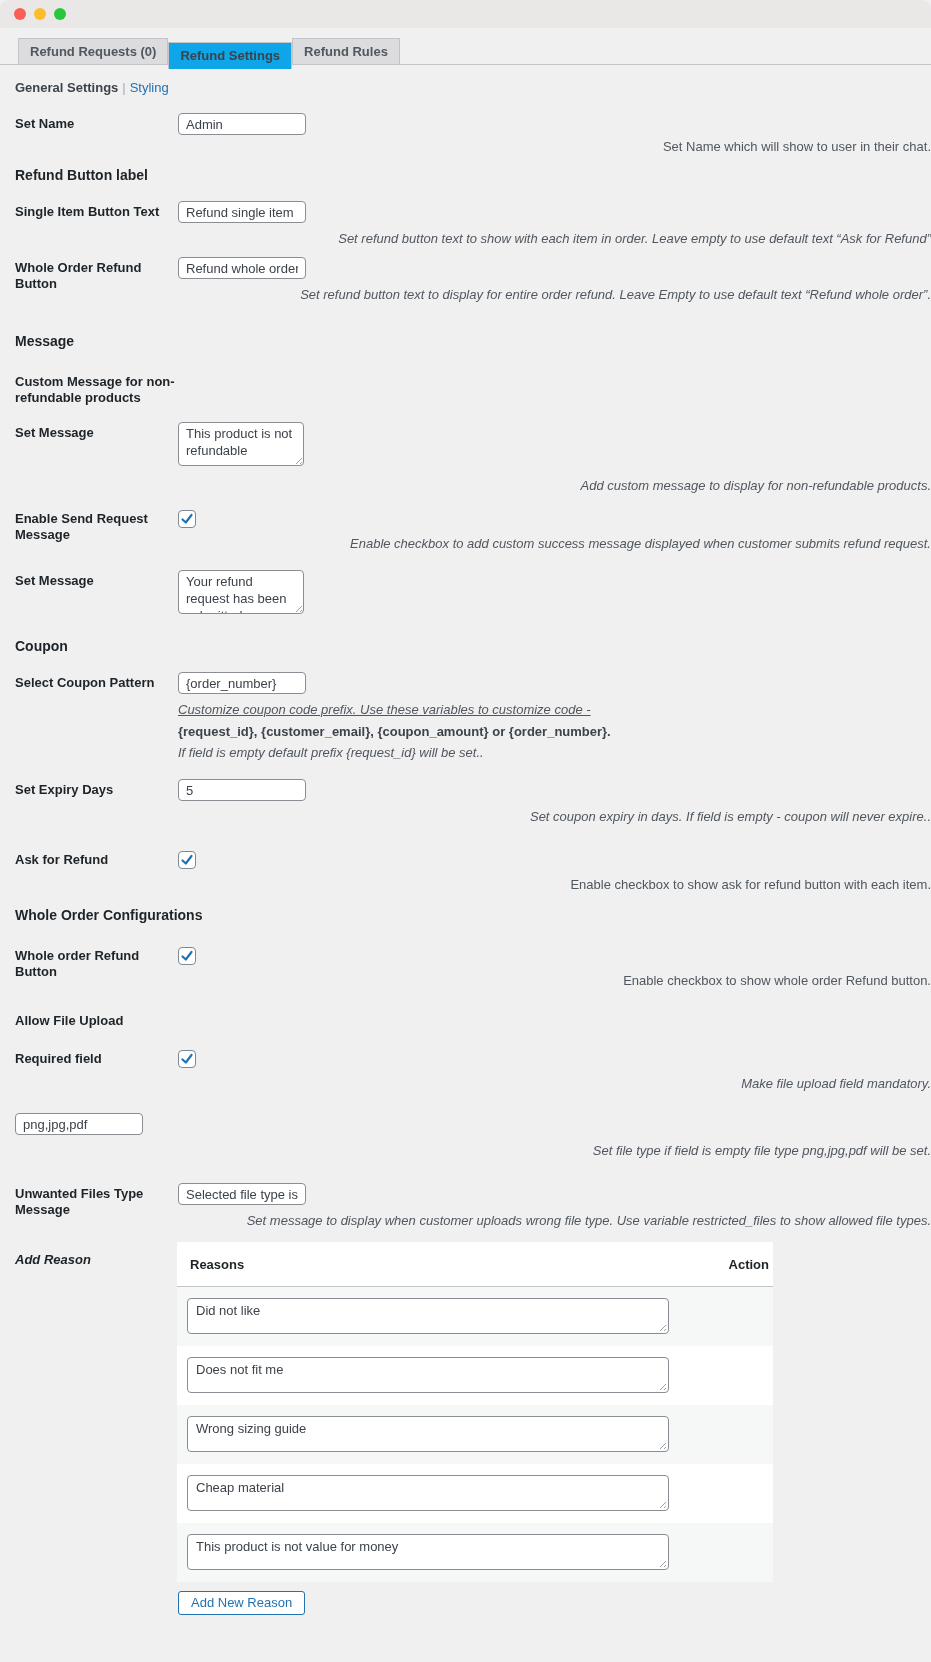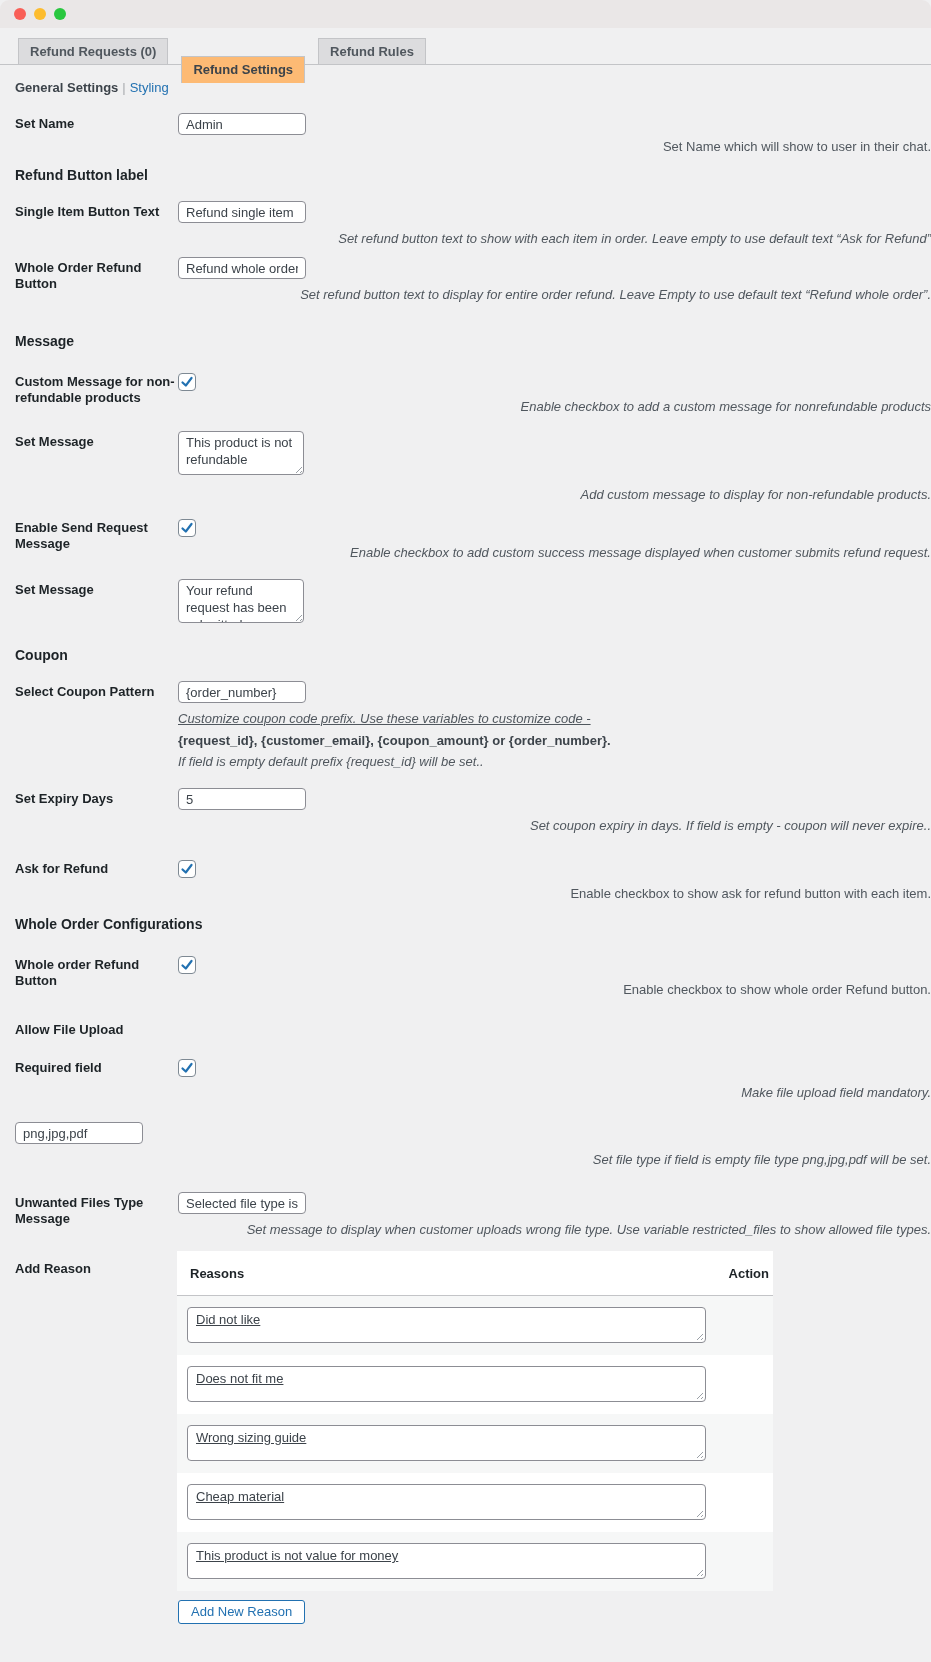--- a/index.html
+++ b/index.html
@@ -19,31 +19,31 @@
     display: flex; align-items: center; padding-left: 14px; gap: 8px;
   }
   .traffic { width: 12px; height: 12px; border-radius: 50%; }
   .traffic.red    { background: #f95f57; }
   .traffic.yellow { background: #fdbc2e; }
   .traffic.green  { background: #29c73f; }
   
   .tabs-bar {
     padding: 9px 0 0 18px;
     border-bottom: 1px solid #c3c4c7;
-    display: flex; gap: 13px; align-items: flex-end;
+    display: flex; gap: 0; align-items: flex-end;
   }
   .tab {
     font-size: 13px; font-weight: 700; color: #50575e;
     background: #dcdcde; border: 1px solid #c3c4c7; border-bottom: none;
     padding: 5px 11px; line-height: 15px;
     margin-bottom: 0; cursor: pointer;
   }
   .tab.active {
-    background: #fdba74; color: #3c434a;
-    position: relative; top: 19px; padding-bottom: 6px;
+    background: #0ea5e9; color: #3c434a;
+    position: relative; top: 5px; padding-bottom: 6px;
   }
   
   .subnav { margin: 15px 0 0 15px; font-size: 13px; height: 16px; }
   .subnav .current { font-weight: 700; color: #3c434a; text-decoration: none; }
   .subnav .sep { color: #a7aaad; margin: 0 4px; }
   .subnav .link { color: #2271b1; text-decoration: none; cursor: pointer; }
   
   .form { margin: 17px 0 0 15px; }
   .row { display: flex; }
   .row .label {
@@ -100,25 +100,25 @@
   }
   .reasons-header {
     height: 45px; padding: 0 4px 0 13px;
     display: flex; align-items: center; justify-content: space-between;
     font-size: 13px; font-weight: 700; color: #1d2327;
     border-bottom: 1px solid #c3c4c7; background: #fff;
   }
   .reason-row { height: 59px; padding: 11px 0 0 10px; }
   .reason-row:nth-child(odd) { background: #f6f7f7; }
   textarea.reason {
-    width: 519px; height: 36px; resize: none;
+    width: 482px; height: 36px; resize: none;
     border: 1px solid #8c8d94; border-radius: 4px;
     padding: 4px 8px; font-size: 13px; color: #3c434a;
     background: #fff; font-family: "Liberation Sans", sans-serif;
-    outline: none; display: block; overflow: hidden; text-decoration: underline;
+    outline: none; display: block; overflow: hidden;
   }
   .ta-wrap.reason-wrap::after { right: 3px; bottom: 3px; }
   
   .btn-outline {
     margin-top: 9px; display: inline-block;
     background: #fff; color: #2271b1;
     border: 1px solid #2271b1; border-radius: 3px;
     font-size: 13px; font-family: "Liberation Sans", sans-serif;
     padding: 4px 12px; line-height: 14px; cursor: pointer;
   }
@@ -172,28 +172,20 @@
     <div class="control">
       <input class="text" type="text" readonly="" value="Refund whole order" style="">
       <div class="desc">Set refund button text to display for entire order refund. Leave Empty to use default text “Refund whole order”.</div>
     </div>
   </div>
 
   <div class="section-heading mt30">Message</div>
 
   <div class="row cb-row mt24">
     <div class="label">Custom Message for non-refundable products</div>
-    <div class="control">
-      <span class="checkbox">
-        <svg width="14" height="14" viewBox="0 0 14 14">
-            <polyline points="2.5,7.5 5.8,10.5 11.5,3" fill="none" stroke="#2271b1" stroke-width="2.2" stroke-linecap="round" stroke-linejoin="round"></polyline>
-          </svg>
-      </span>
-      <div class="desc tight">Enable checkbox to add a custom message for nonrefundable products</div>
-    </div>
   </div>
 
   <div class="row mt16">
     <div class="label">Set Message</div>
     <div class="control">
       <span class="ta-wrap"><textarea class="small" readonly="" style="">This product is not refundable</textarea></span>
       <div class="desc">Add custom message to display for non-refundable products.</div>
     </div>
   </div>
 
@@ -287,21 +279,21 @@
 
   <div class="row mt24">
     <div class="label">Unwanted Files Type Message</div>
     <div class="control">
       <input class="text" type="text" readonly="" value="Selected file type is not" style="">
       <div class="desc">Set message to display when customer uploads wrong file type. Use variable restricted_files to show allowed file types.</div>
     </div>
   </div>
 
   <div class="row mt13">
-    <div class="label" style="padding-top:10px;">Add Reason</div>
+    <div class="label" style="padding-top:10px;font-style:italic;">Add Reason</div>
     <div class="control">
       <div class="reasons-table">
         <div class="reasons-header">
           <span>Reasons</span>
           <span>Action</span>
         </div>
         <div>
           <div class="reason-row">
             <span class="ta-wrap reason-wrap"><textarea class="reason" readonly="" style="">Did not like</textarea></span>
           </div>

